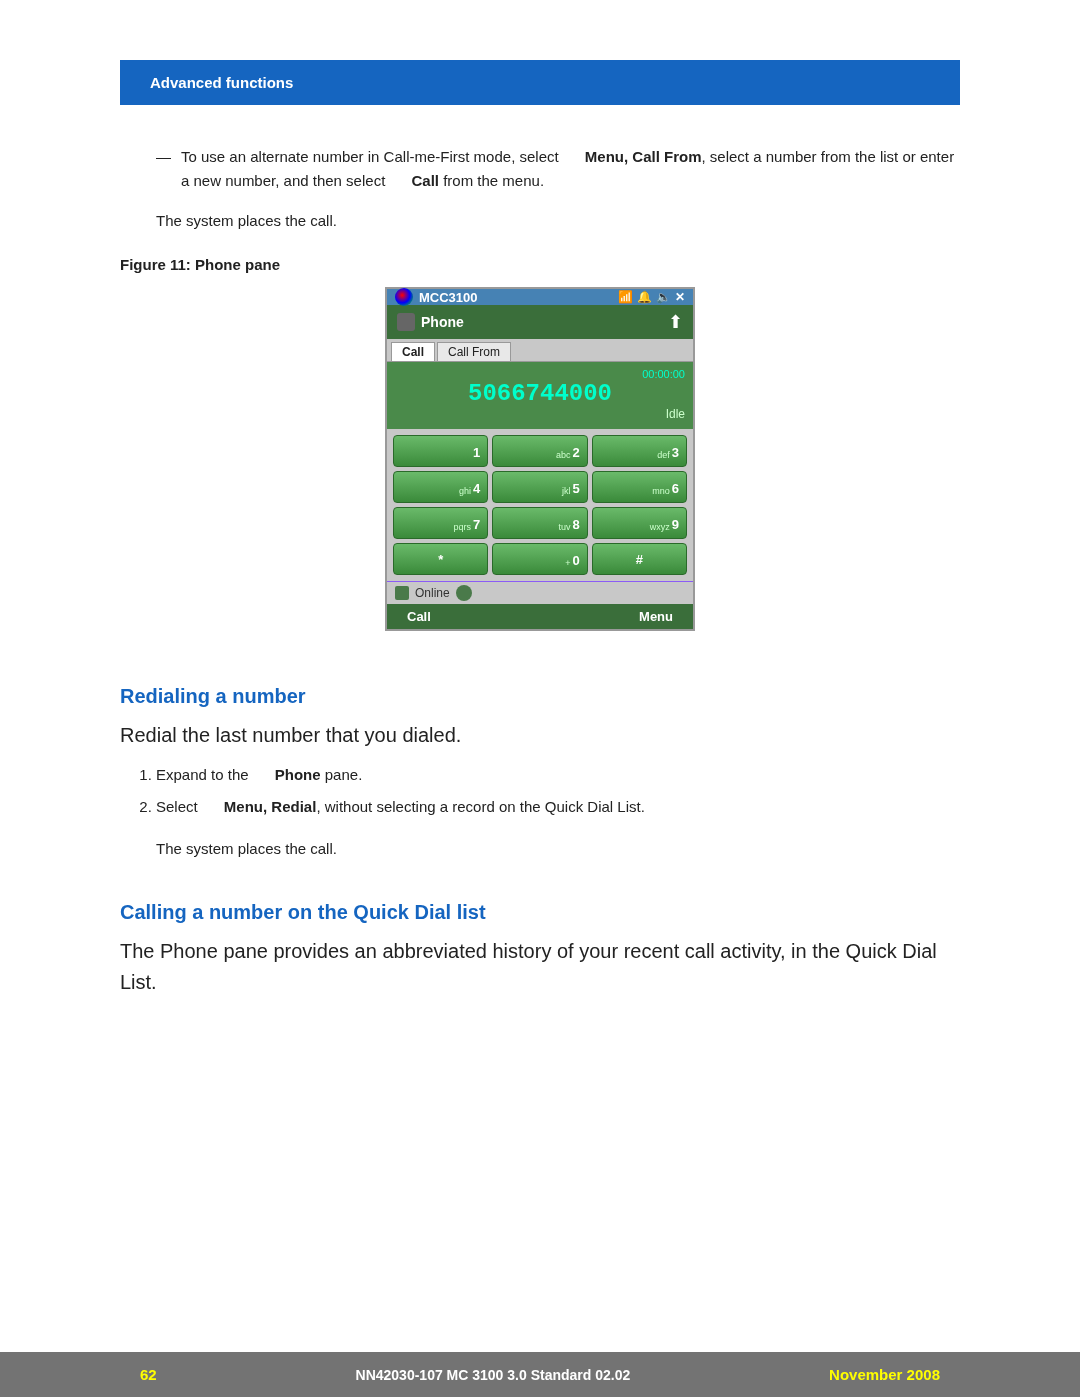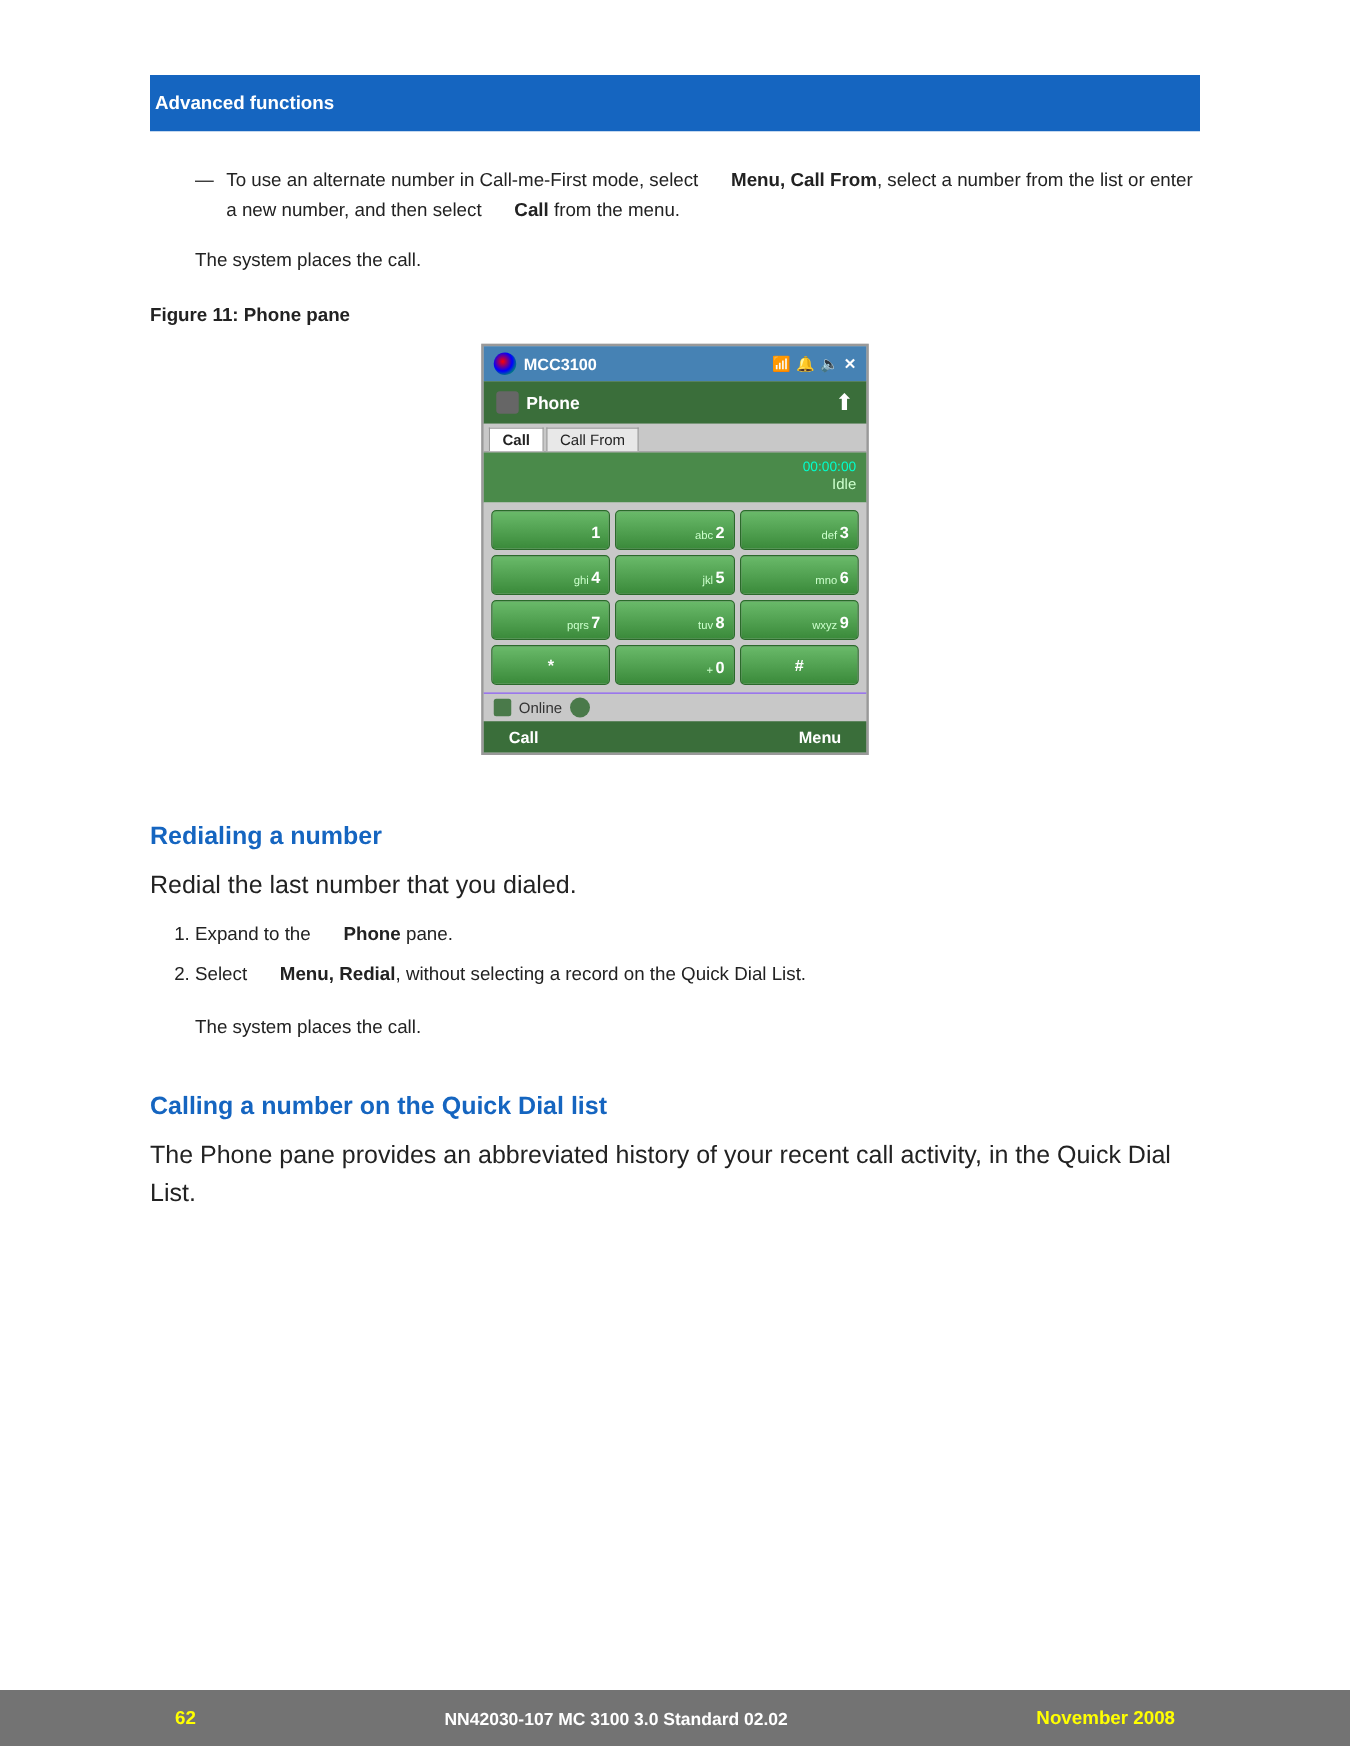--- a/index.html
+++ b/index.html
@@ -16,22 +16,22 @@
       width: 1080px;
       min-height: 1397px;
       padding: 60px 120px 0 120px;
       display: flex;
       flex-direction: column;
     }
 
     
     .header-bar {
       background: #1565c0;
-      padding: 14px 4px;
-      margin-bottom: 28px;
+      padding: 14px 30px;
+      margin-bottom: 40px;
     }
     .header-bar-title {
       color: #ffffff;
       font-weight: bold;
       font-size: 15px;
     }
 
     
     .body-text {
       margin-bottom: 12px;
@@ -69,21 +69,21 @@
       border: 2px solid #999;
       background: #d0d0d0;
       font-family: Arial, sans-serif;
     }
     .phone-titlebar {
       background: #4682b4;
       display: flex;
       align-items: center;
       justify-content: space-between;
       padding: 4px 8px;
-      height: 28px;
+      height: 16px;
     }
     .phone-titlebar-left {
       display: flex;
       align-items: center;
       gap: 6px;
     }
     .phone-titlebar-logo {
       width: 18px;
       height: 18px;
       border-radius: 50%;
@@ -338,20 +338,21 @@
         <span class="phone-phonebar-arrow">⬆</span>
       </div>
 
       <div class="phone-tabs">
         <div class="phone-tab active">Call</div>
         <div class="phone-tab">Call From</div>
       </div>
 
       <div class="phone-display">
         <div class="phone-display-time">00:00:00</div>
+        <span class="phone-display-number">5066744000</span>
         <div class="phone-display-status">Idle</div>
       </div>
 
       <div class="phone-keypad">
         <div class="phone-key">
           <span class="key-letters"></span>
             <span>1</span>
         </div>
         <div class="phone-key">
           <span class="key-letters">abc</span>

